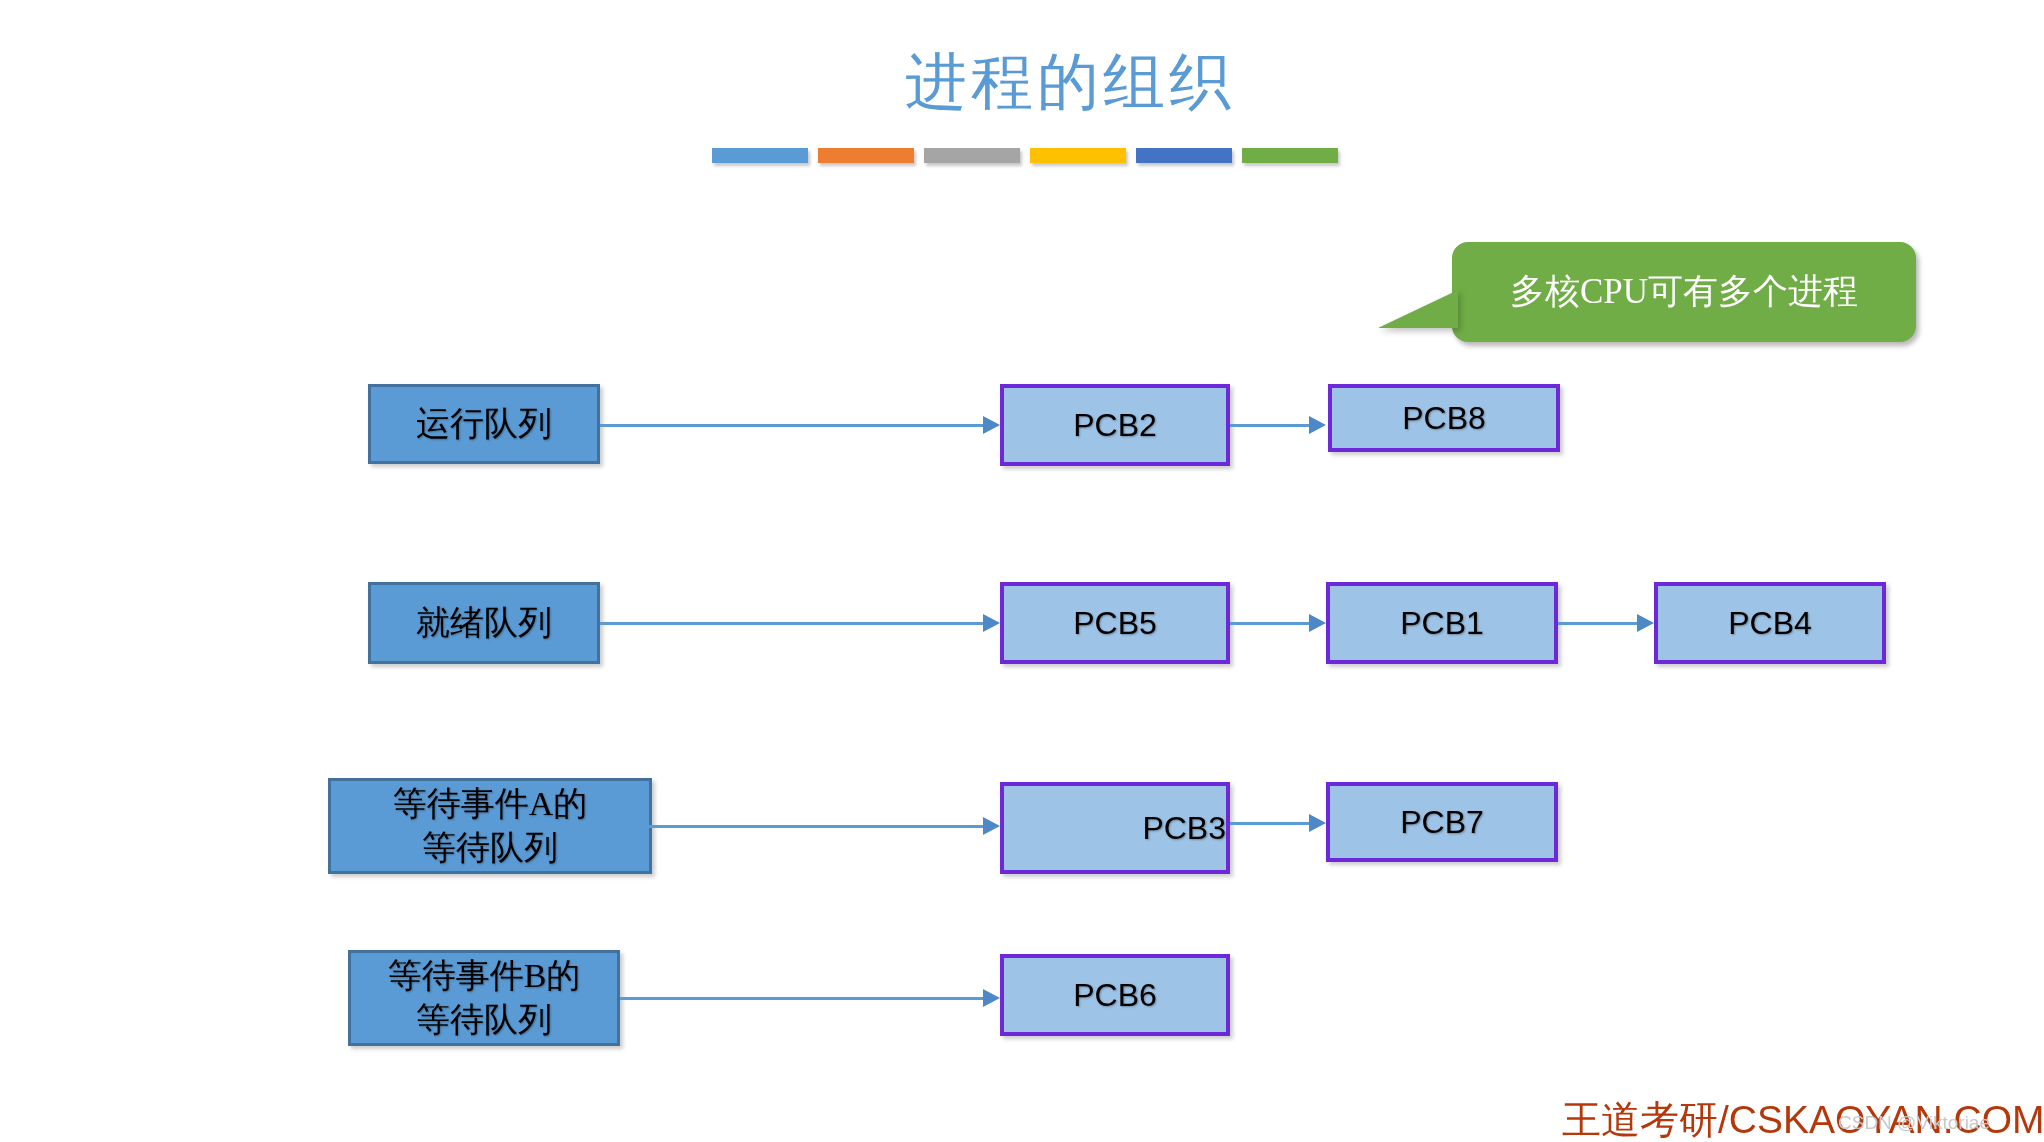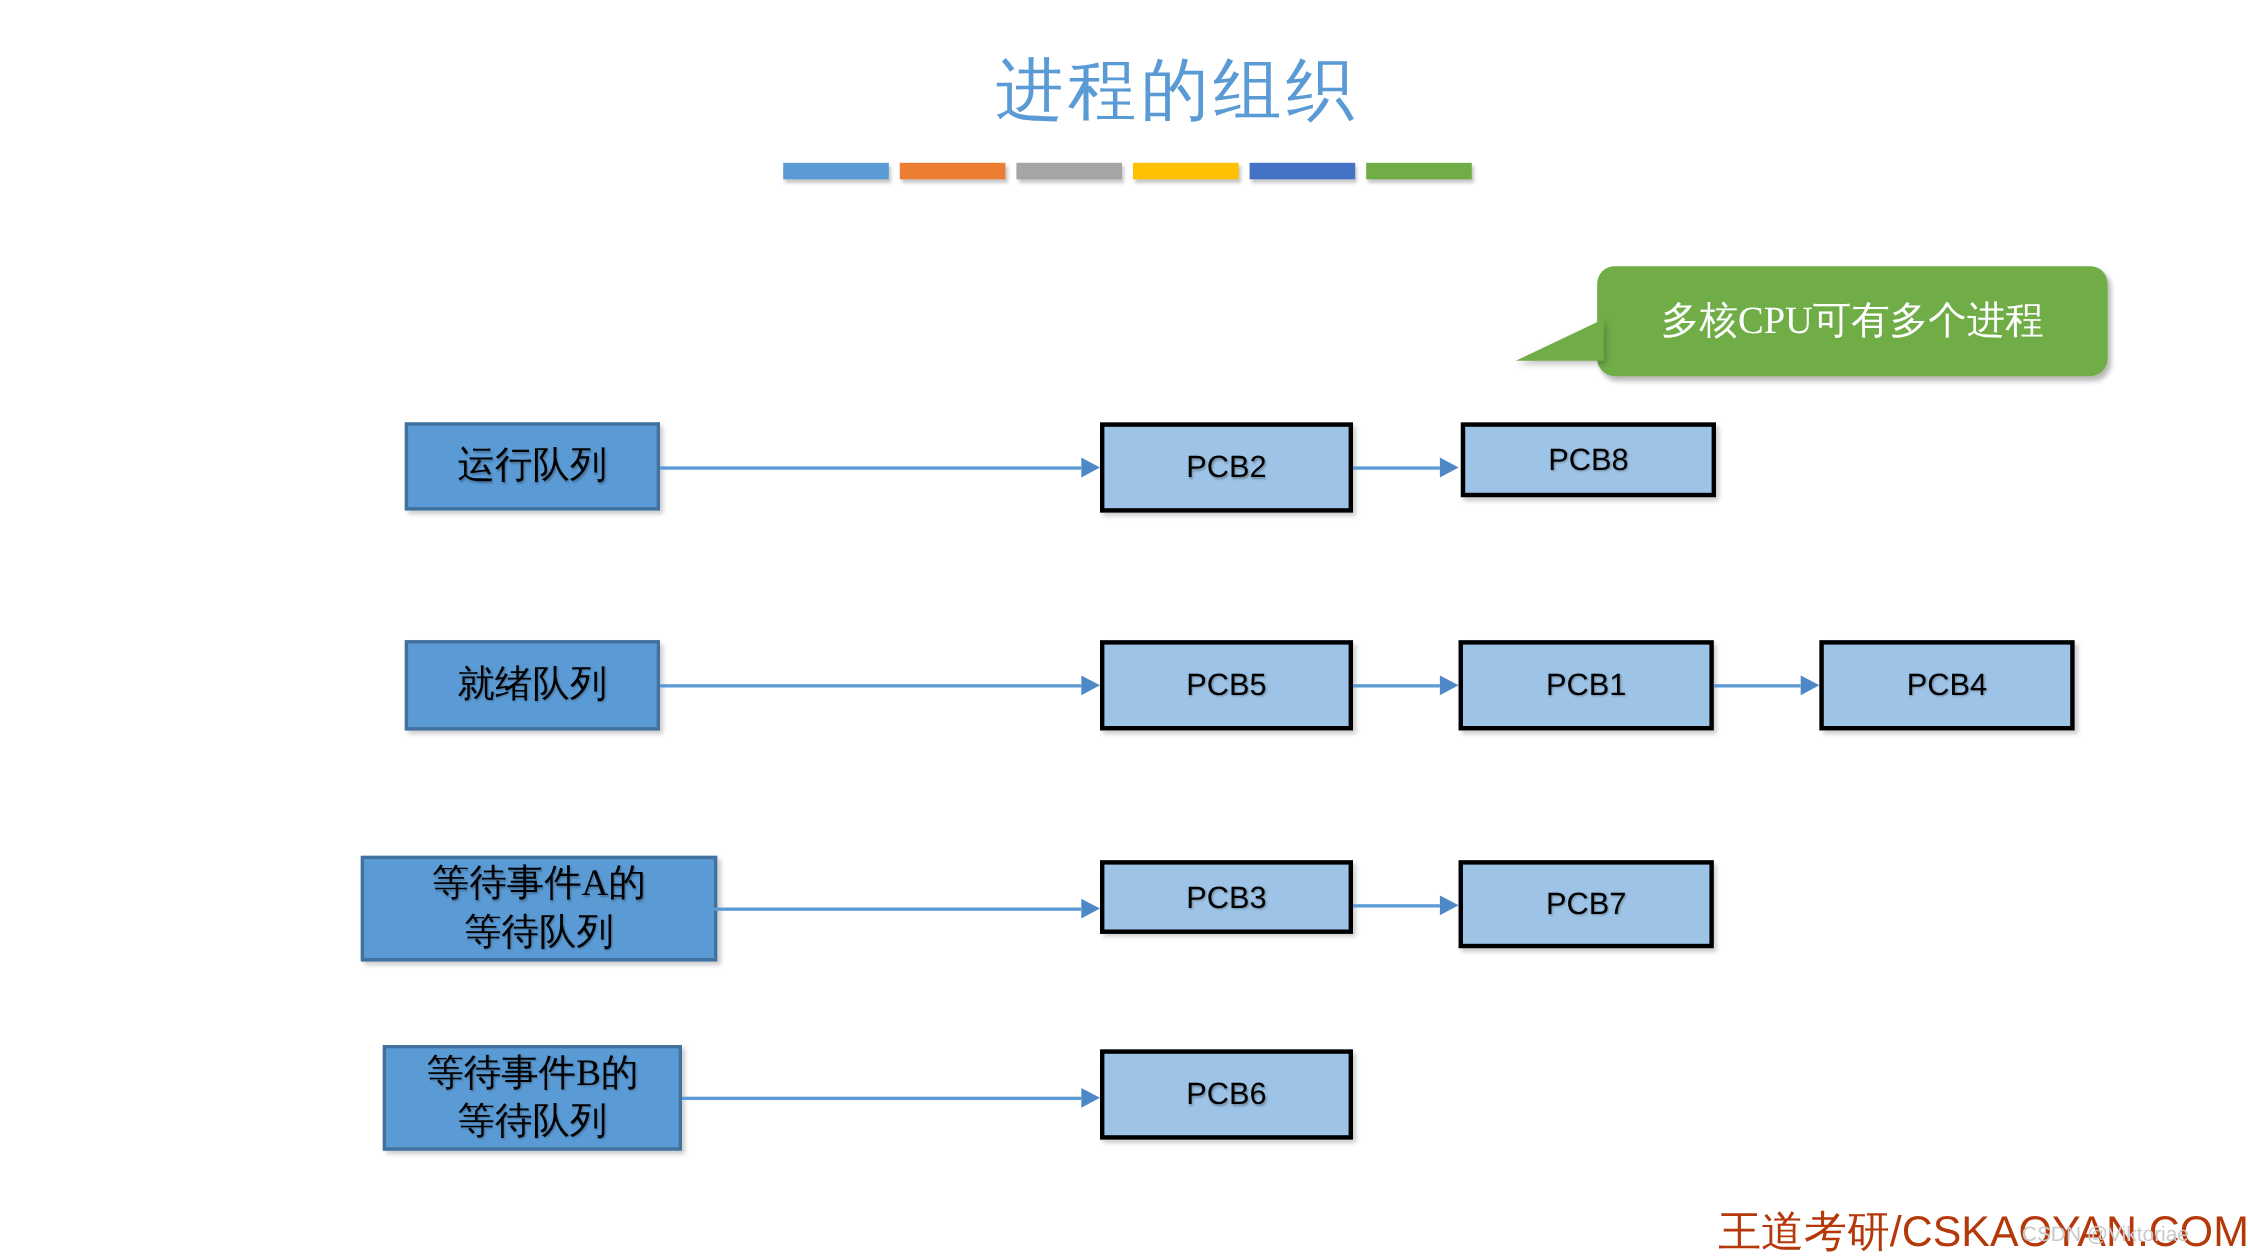--- a/index.html
+++ b/index.html
@@ -98,23 +98,23 @@
     box-shadow: 3px 3px 4px rgba(0,0,0,0.20);
   }
   .node.queue {
     background: #5B9BD5;
     border: 3px solid #41719C;
     font-size: 34px;
     line-height: 44px;
   }
   .node.pcb {
     background: #9DC3E6;
-    border: 4px solid #000000;
-    font-family: "Liberation Sans", sans-serif;
-    font-size: 28px;
+    border: 4px solid #6d28d9;
+    font-family: "Liberation Sans", sans-serif;
+    font-size: 32px;
   }
 
   
   .arrow {
     position: absolute;
     height: 16px;
     display: flex;
     align-items: center;
   }
   .arrow .shaft {
@@ -216,21 +216,21 @@
 </div>
 
 <div class="node queue" style="left:328px; top:778px; width:324px; height:96px;">
   <span>等待事件A的</span>
   <span>等待队列</span>
 </div>
 <div class="arrow" style="left:620px; top:818px; width:380px;">
   <div class="shaft"></div>
   <div class="head"></div>
 </div>
-<div class="node pcb" style="left:1000px; top:782px; width:230px; height:67px;">
+<div class="node pcb" style="left:1000px; top:782px; width:230px; height:92px;align-items:flex-end;">
   <span>PCB3</span>
 </div>
 <div class="arrow" style="left:1230px; top:815px; width:96px;">
   <div class="shaft"></div>
   <div class="head"></div>
 </div>
 <div class="node pcb" style="left:1326px; top:782px; width:232px; height:80px;">
   <span>PCB7</span>
 </div>
 

